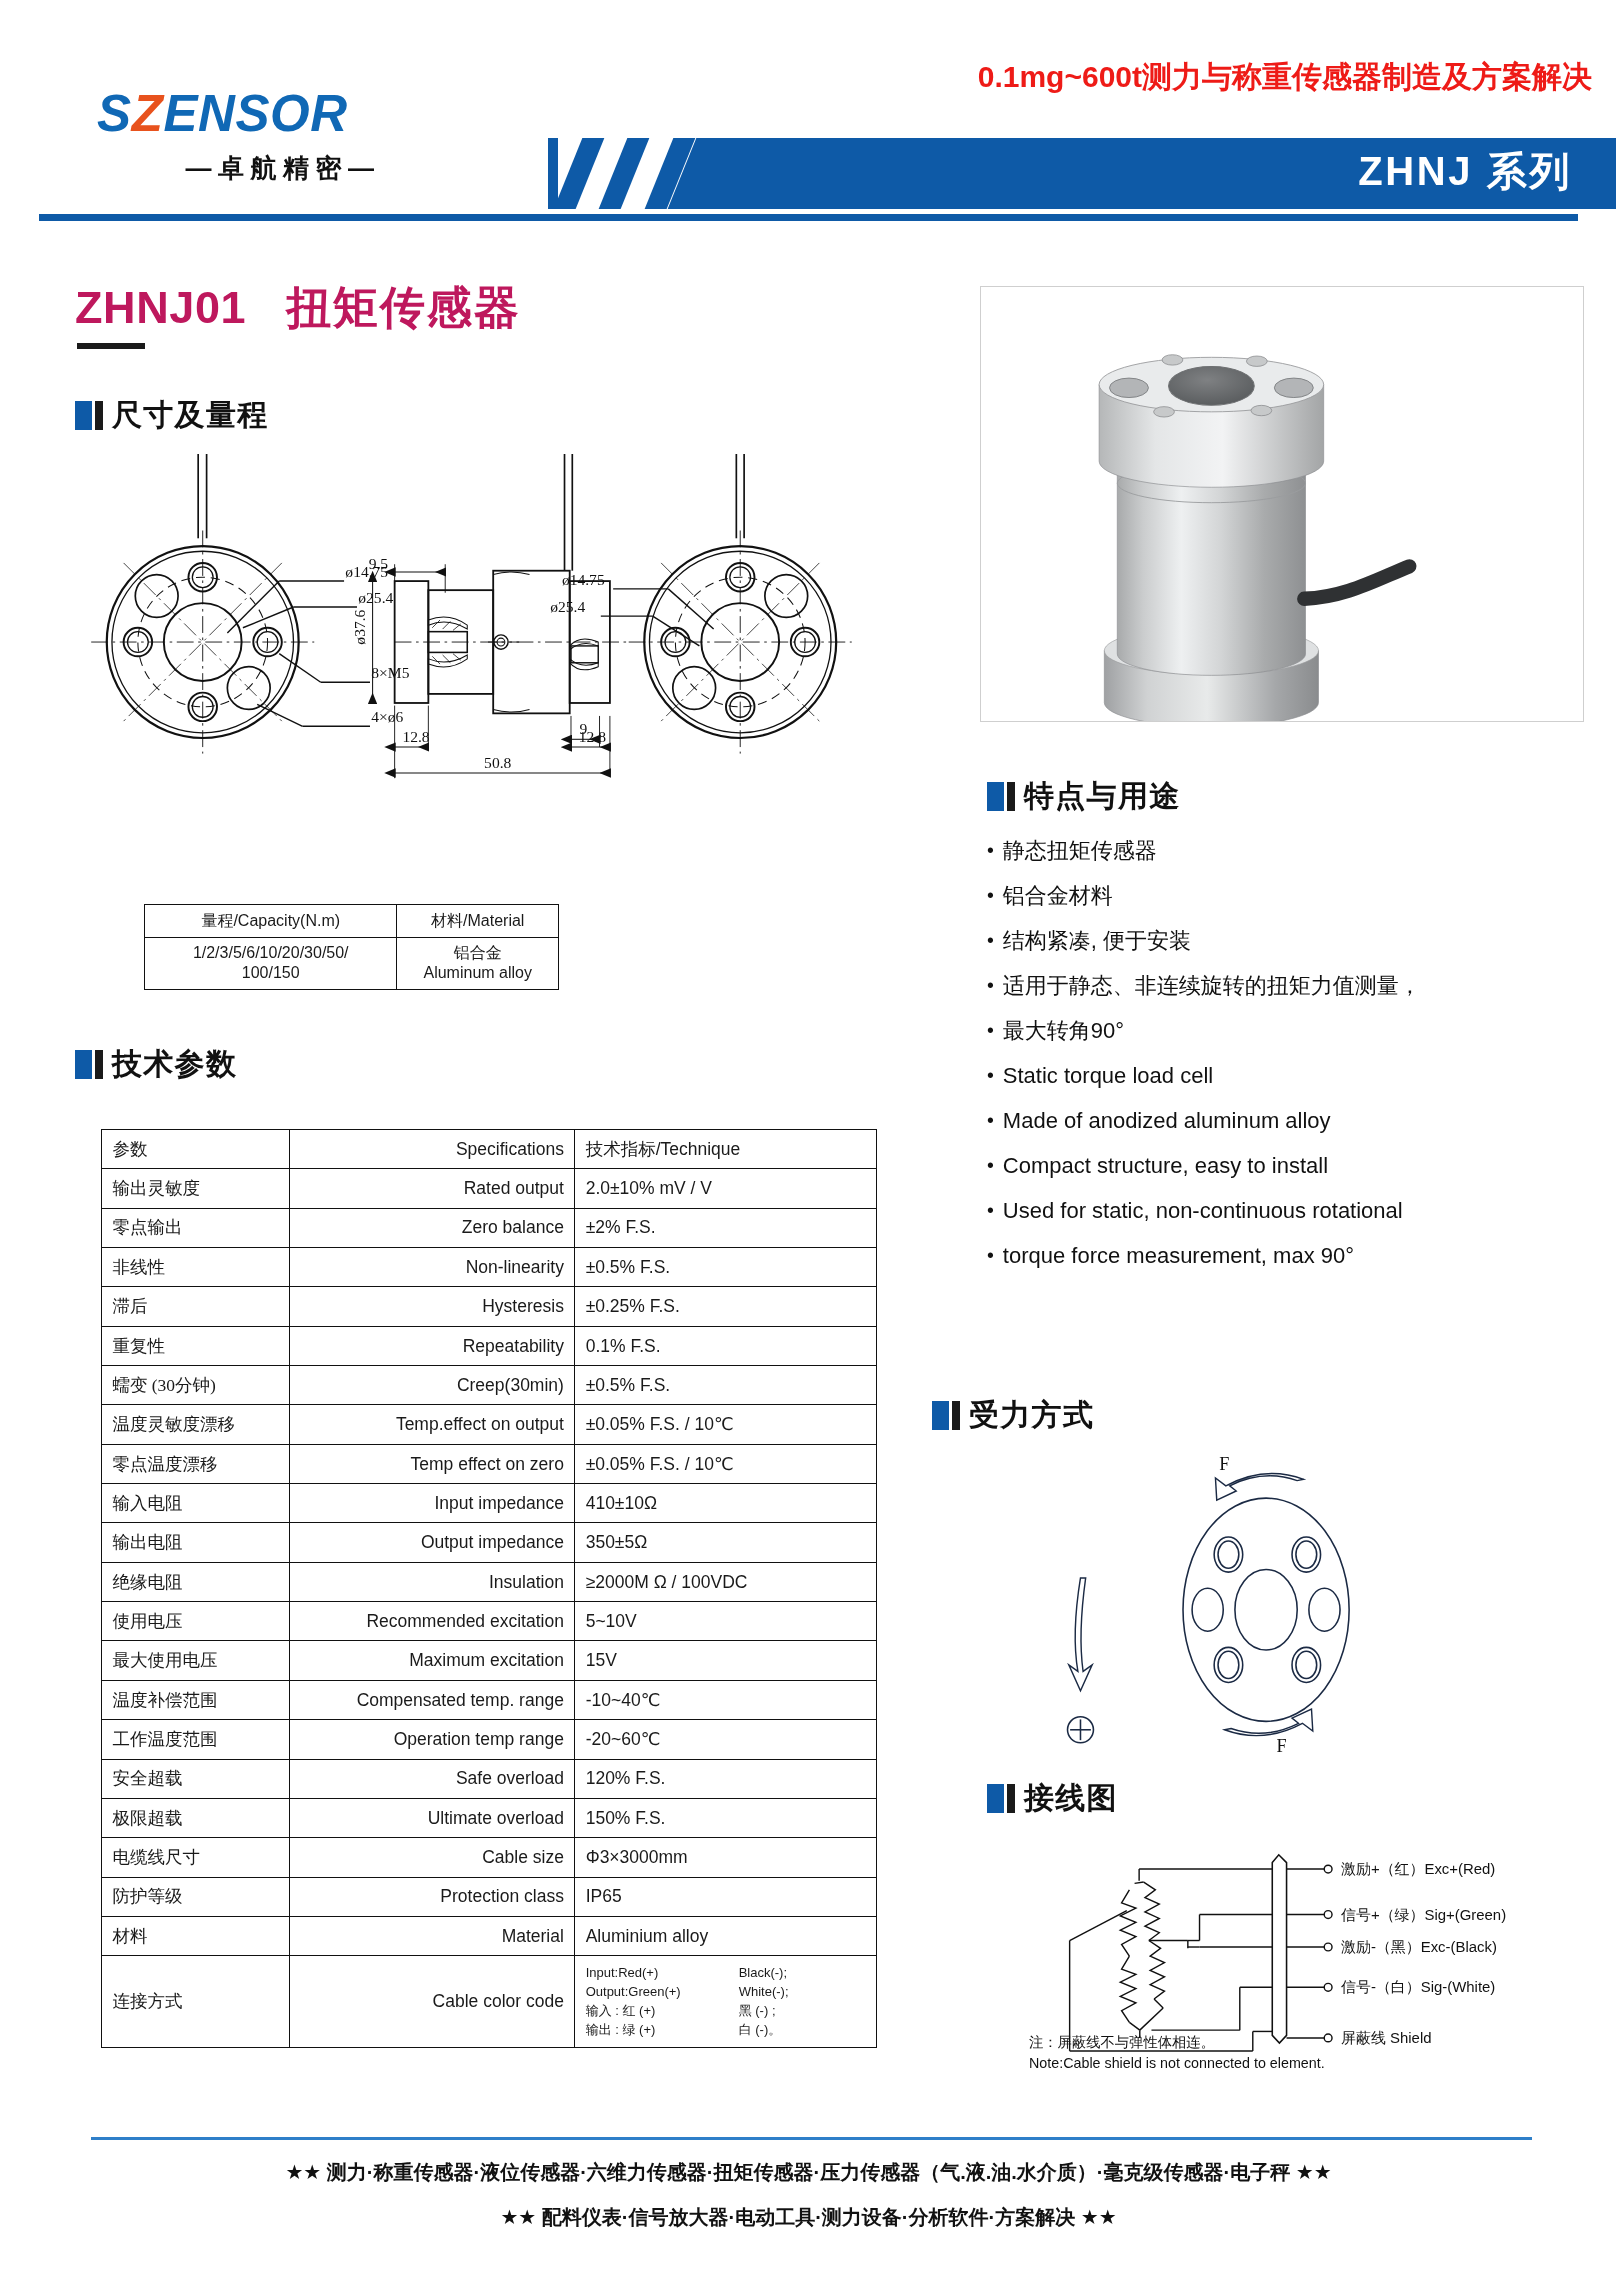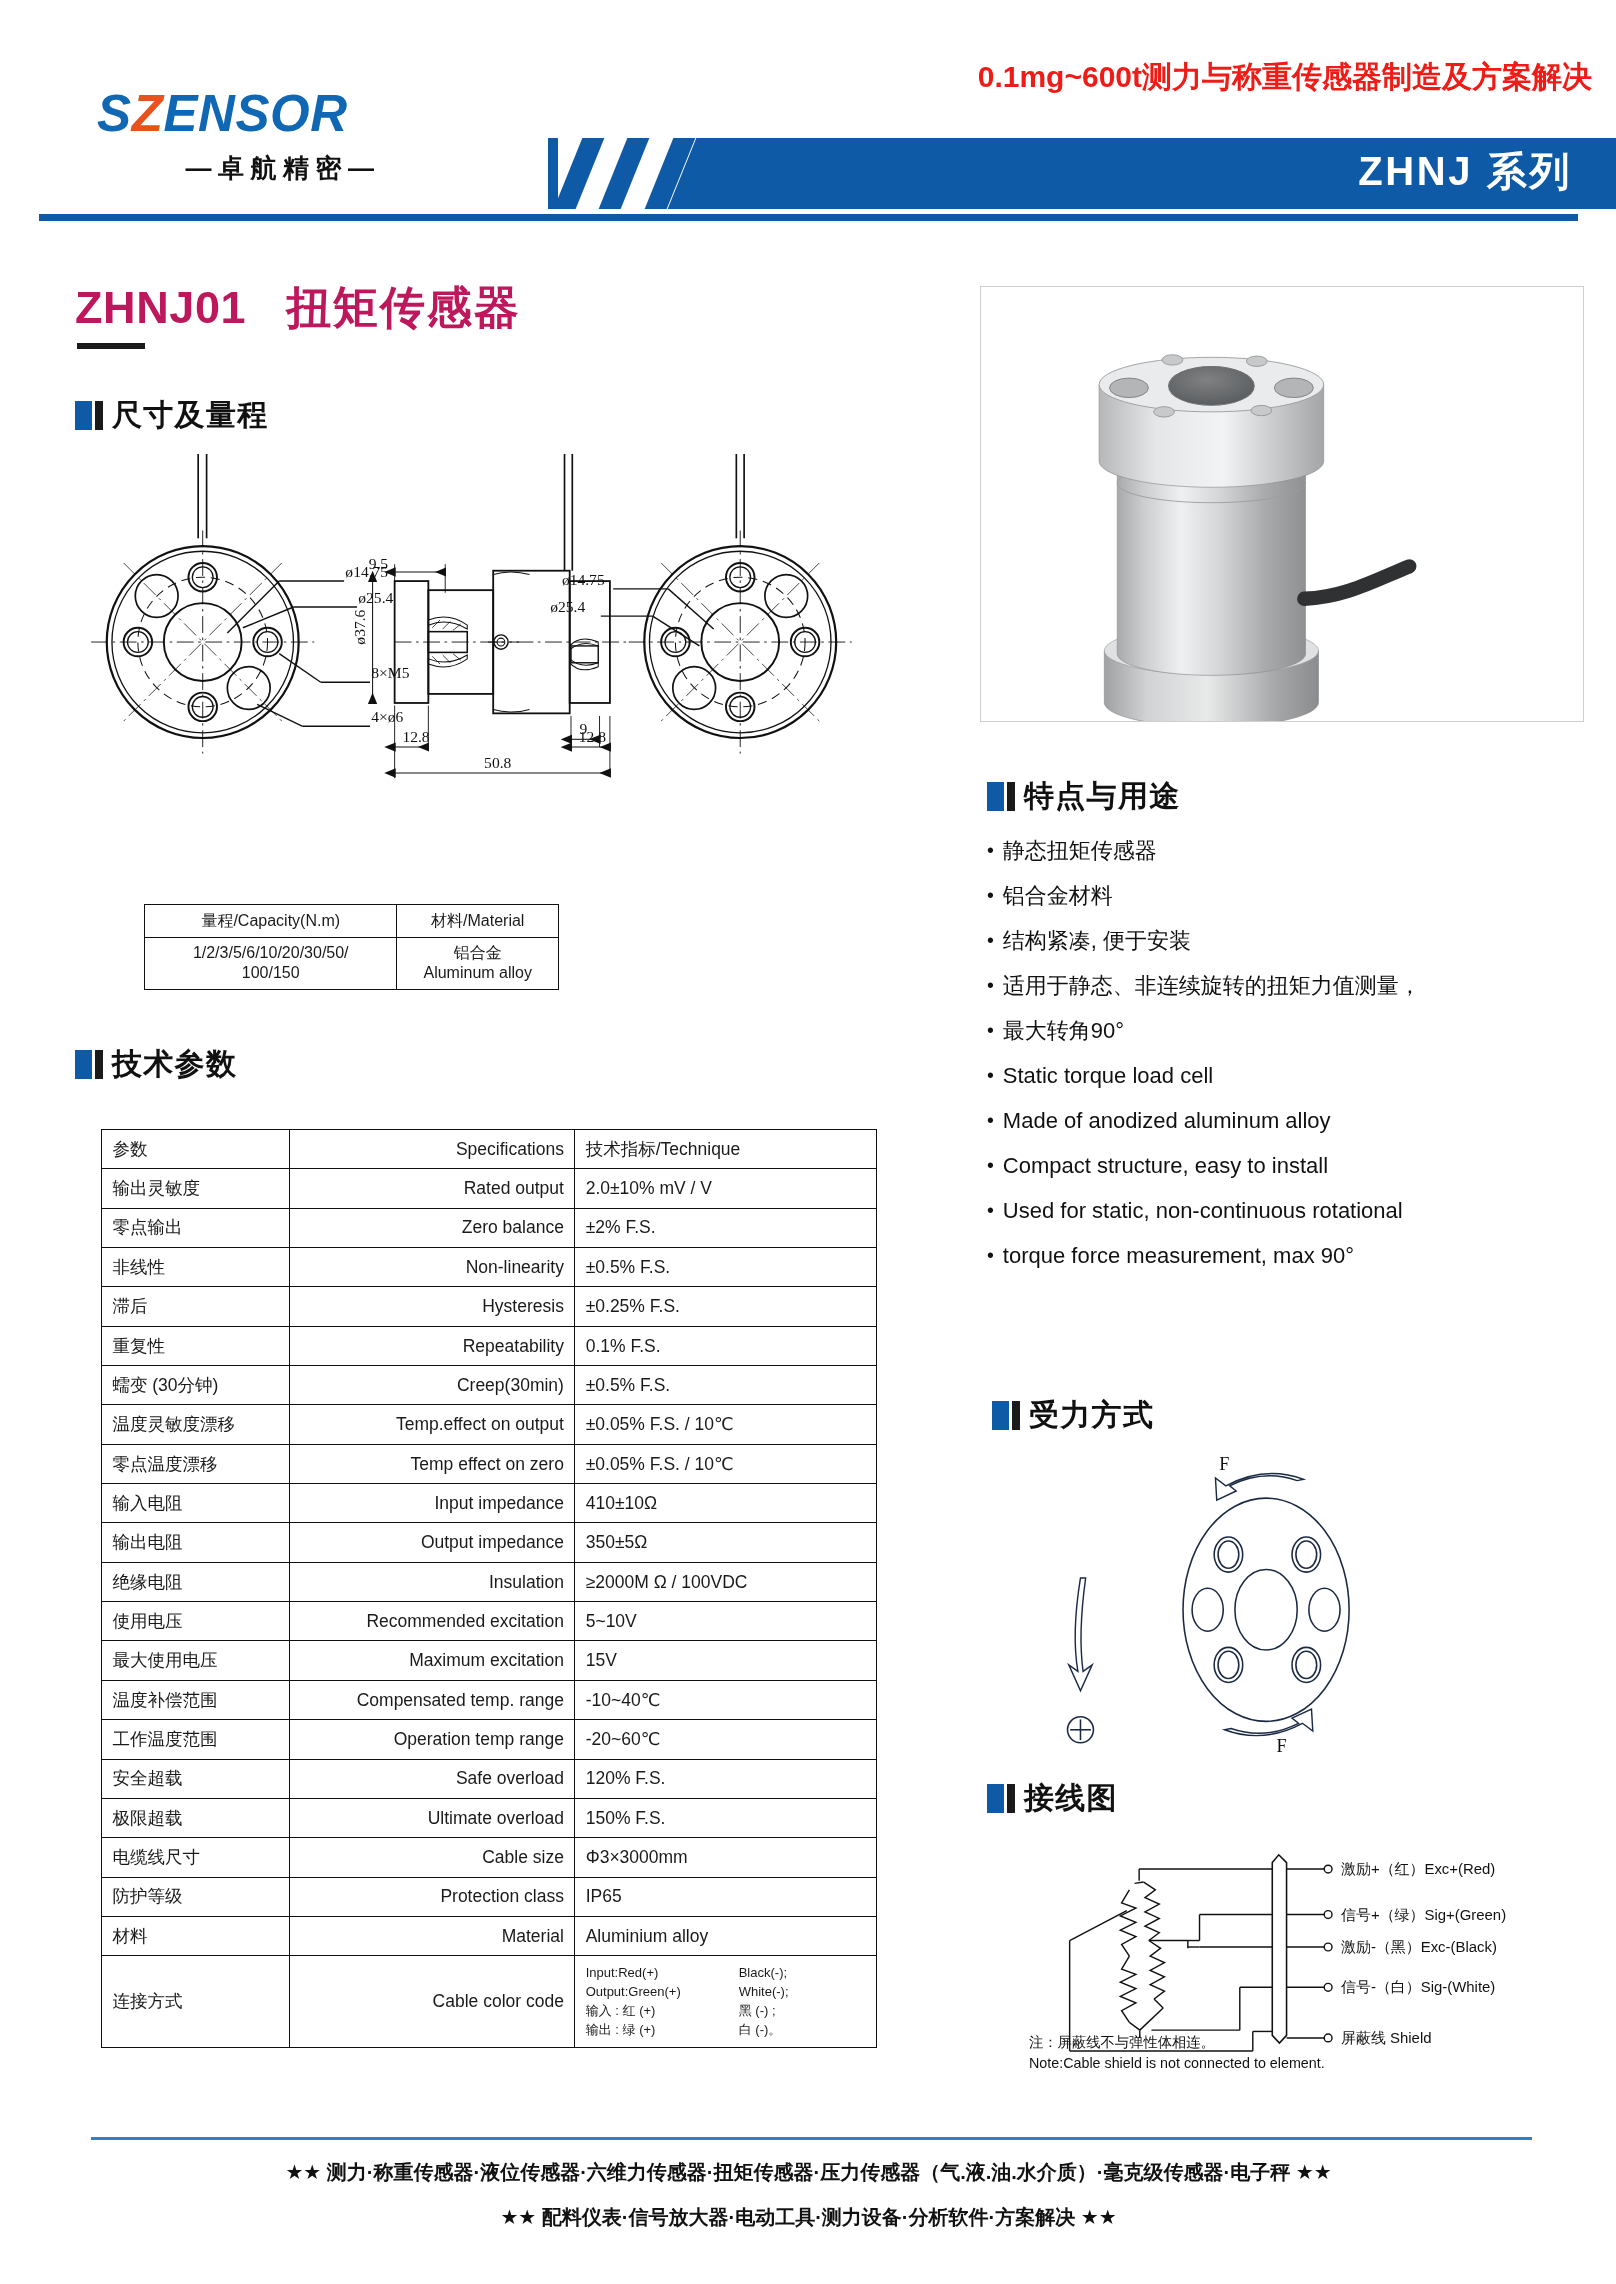--- a/index.html
+++ b/index.html
@@ -54,21 +54,21 @@
   .cap-table { position: absolute; left: 144px; top: 904px; width: 415px;
                border-collapse: collapse; font-size: 16px; }
   .cap-table td { border: 1.3px solid #111; text-align: center; padding: 5.8px 3.9px; line-height: 1.25; }
   .cap-table .c1 { width: 253px; }
   .cap-table .c2 { width: 162px; }
 
   
   .spec-table { position: absolute; left: 101px; top: 1129px; width: 776px;
                 border-collapse: collapse; font-size: 17.5px; }
   .spec-table td { border: 1.3px solid #111; padding: 7.8px 10.4px; line-height: 1.3; vertical-align: middle; }
-  .spec-table td.k { width: 188px; }
+  .spec-table td.k { width: 188px; font-family: Liberation Serif, serif; }
   .spec-table td.m { width: 286px; text-align: right; }
   .spec-table td.v { width: 302px; }
   .ccode { display: flex; flex-wrap: wrap; font-size: 13px; line-height: 1.45; }
   .ccode .cc-l { width: 153px; }
   .ccode .cc-r { width: 123px; }
 
   
   .photo-box { position: absolute; left: 980px; top: 286px; width: 604px; height: 436px;
                border: 1.3px solid #cfcfcf; background: #fff; overflow: hidden; }
 
@@ -502,21 +502,21 @@
     <div class="feat-item">
         <span class="dot">•</span>
         <span>Used for static, non-continuous rotational</span>
       </div>
     <div class="feat-item">
         <span class="dot">•</span>
         <span>torque force measurement, max 90°</span>
       </div>
   </div>
 
-  <div class="sec-head" style="left:992px; top:1395px;">
+  <div class="sec-head" style="left:932px; top:1395px;">
     <span class="mark-blue"></span>
     <span class="mark-dark"></span>
     <span class="sec-text">受力方式</span>
   </div>
 
   <div class="force-area">
     <svg width="584" height="299" viewBox="0 0 900 460">
       <g stroke="#1b2a44" fill="none" stroke-width="2.4">
         <ellipse cx="390" cy="235" rx="128" ry="172"></ellipse>
         <ellipse cx="390" cy="235" rx="48" ry="62"></ellipse>

